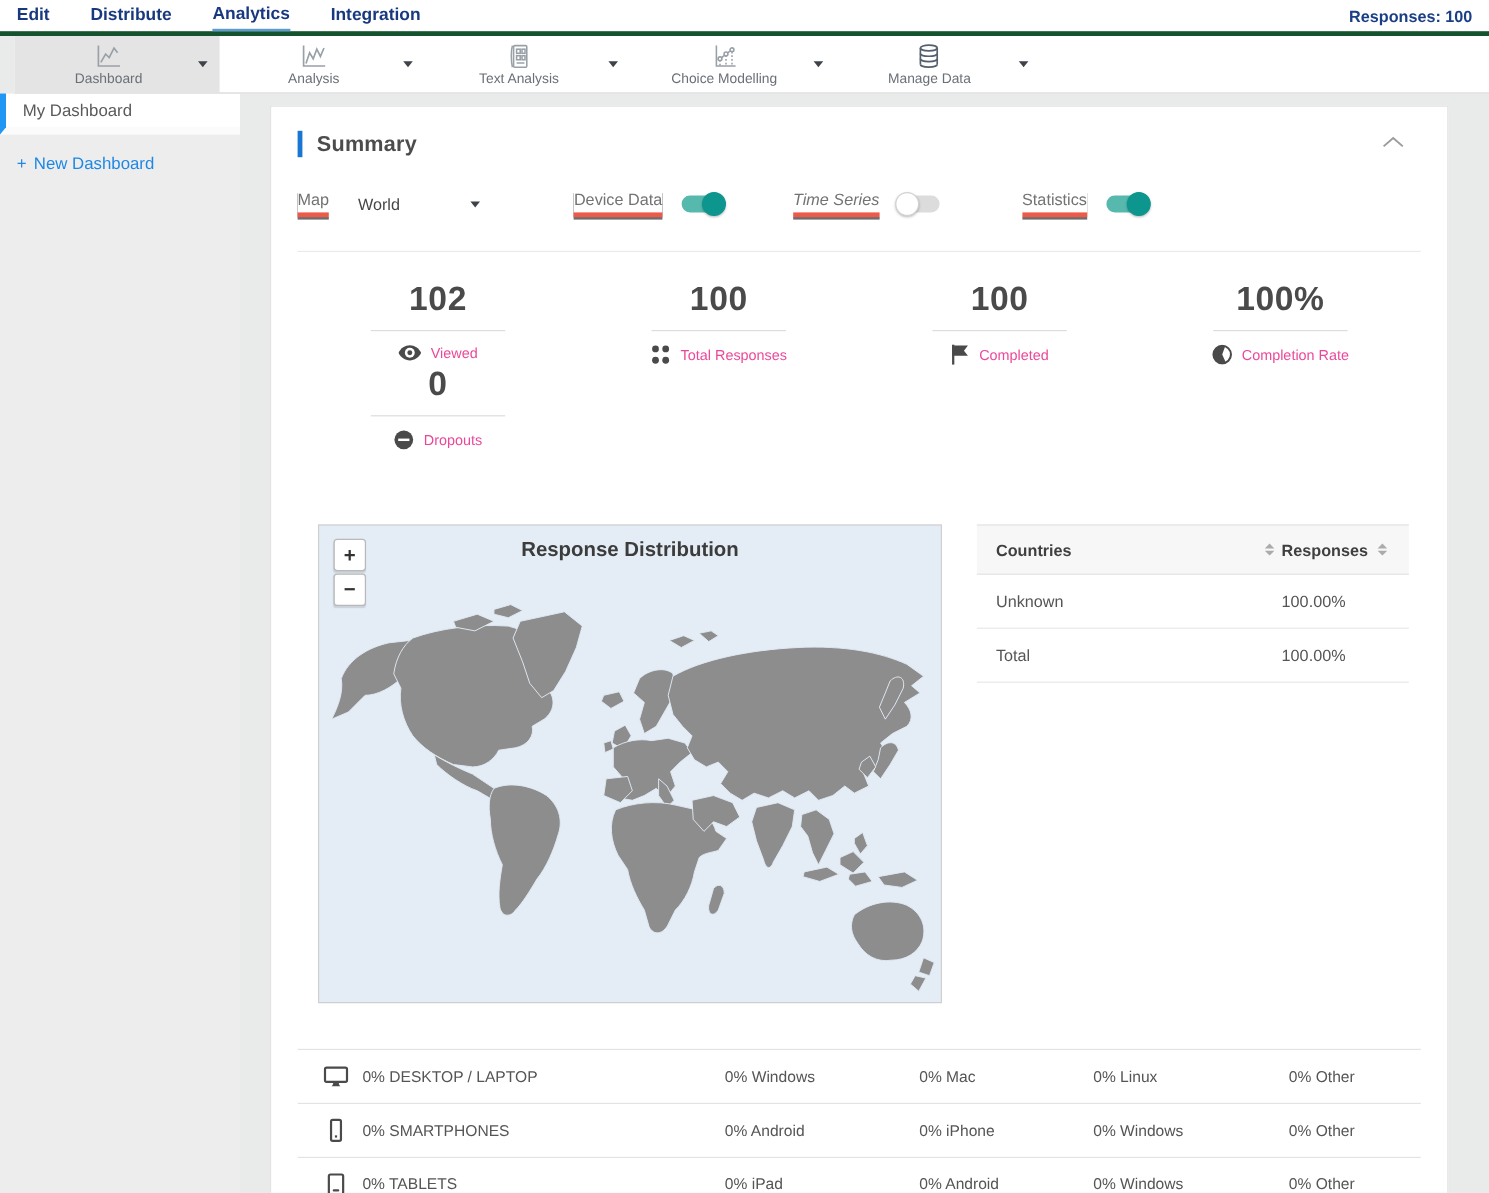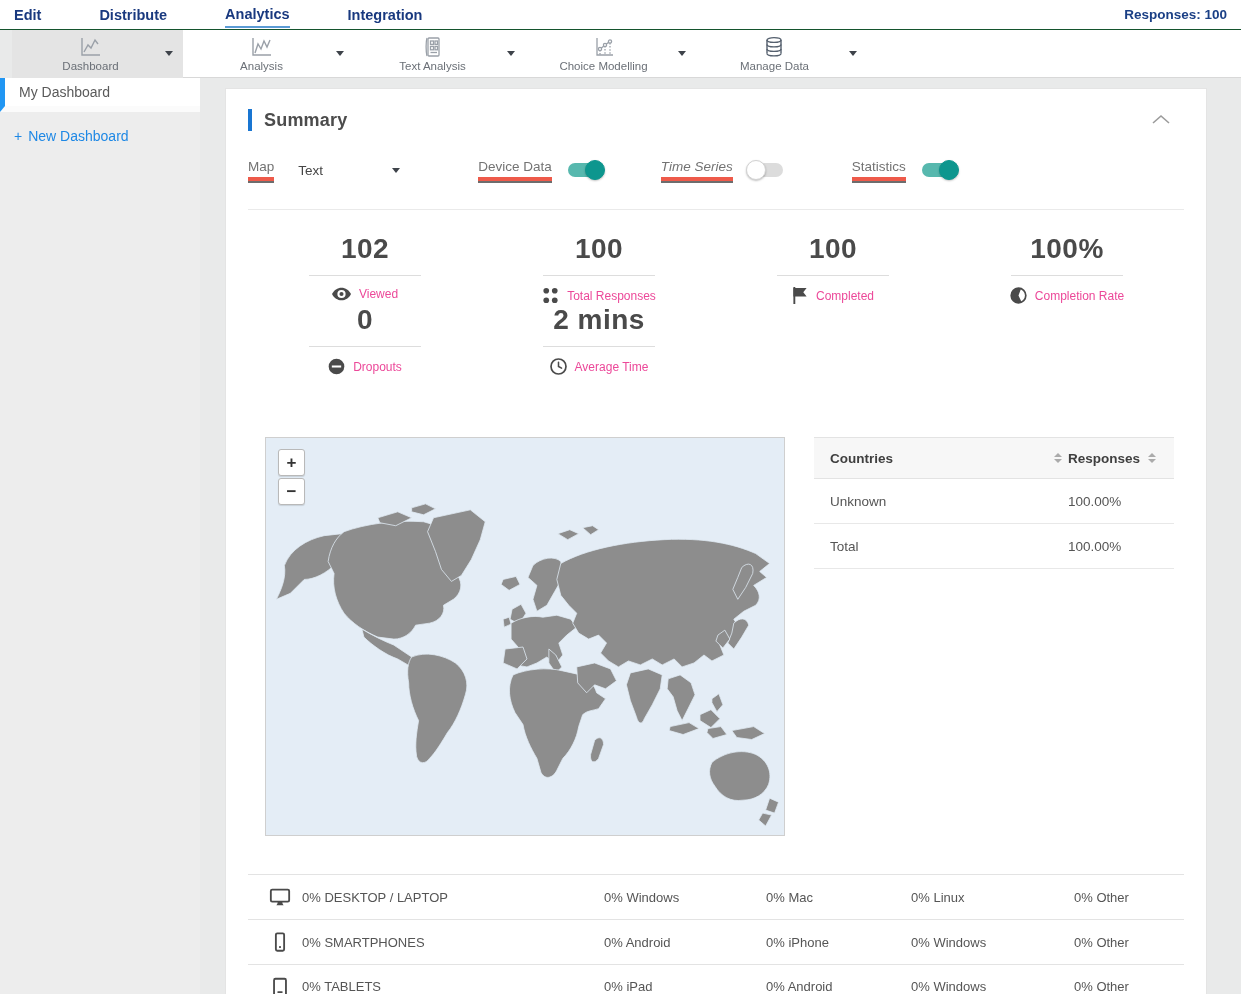--- a/index.html
+++ b/index.html
@@ -1,21 +1,21 @@
 <!DOCTYPE html>
 <html><head>
 <meta charset="utf-8">
 <style>
   * { margin:0; padding:0; box-sizing:border-box; }
   html,body { width:1241px; height:994px; overflow:hidden; background:#e9eaea;
               font-family:"Liberation Sans", sans-serif; }
 
   
   .topnav { position:absolute; left:0; top:0; width:1241px; height:30px; background:#fff;
-            border-bottom:1px solid #14532d; display:flex; align-items:center; padding:0 14px; z-index:30;gap:24px; }
+            border-bottom:4px solid #14532d; display:flex; align-items:center; padding:0 14px; z-index:30; }
   .topnav .nav-item { font-size:14.5px; font-weight:700; color:#19397f; margin-right:34px;
                       padding:4px 0; cursor:pointer; }
   .topnav .nav-item.active { border-bottom:2px solid #5b9bd5;text-align:right; }
   .topnav .nav-right { margin-left:auto; font-size:13.5px; font-weight:700; color:#1a3f85; }
 
   
   .toolbar { position:absolute; left:12px; top:30px; width:1241px; height:48px; background:#fff;
              border-bottom:1px solid #d8d8d8; display:flex; z-index:20; }
   .tool-btn { width:171px; height:48px; display:flex; align-items:center; justify-content:center;
               position:relative; cursor:pointer; }
@@ -223,21 +223,21 @@
     <span class="collapse">
       <svg width="22" height="11" viewBox="0 0 22 11">
           <polyline points="3,9 11,2 19,9" fill="none" stroke="#9b9b9b" stroke-width="1.6"></polyline>
         </svg>
     </span>
   </div>
 
   <div class="controls">
     <span class="ctl-label">Map</span>
     <span class="map-select">
-      <span>Text</span>
+      <span>World</span>
       <span class="sel-caret"></span>
     </span>
     <span class="ctl-label ml-dd">Device Data</span>
     <span class="toggle on">
         <span class="track"></span>
         <span class="knob"></span>
       </span>
     <span class="ctl-label ml-ts">Time Series</span>
     <span class="toggle">
         <span class="track"></span>
@@ -304,35 +304,25 @@
       <span class="stat-value">0</span>
       <hr class="stat-rule">
       <span class="stat-foot">
         <svg width="17" height="17" viewBox="0 0 20 20">
           <circle class="icf" cx="10" cy="10" r="9.2"></circle>
             <rect x="4.5" y="8.8" width="11" height="2.4" fill="#fff"></rect>
           </svg>
         <span class="stat-label">Dropouts</span>
       </span>
     </div>
-    <div class="stat">
-      <span class="stat-value">2 mins</span>
-      <hr class="stat-rule">
-      <span class="stat-foot">
-        <svg width="17" height="17" viewBox="0 0 20 20">
-          <circle cx="10" cy="10" r="8.8" fill="none" stroke="#4a4a4a" stroke-width="2"></circle>
-          <path d="M10,5 V10 L13.6,12" fill="none" stroke="#4a4a4a" stroke-width="1.8" stroke-linecap="round"></path>
-          </svg>
-        <span class="stat-label">Average Time</span>
-      </span>
-    </div>
   </div>
 
   <div class="map-row">
     <div class="map-panel">
+      <div class="map-title">Response Distribution</div>
       <svg class="world-svg" width="518" height="350" viewBox="0 0 520 352">
         <g fill="#8d8d8d" stroke="#dfe9f2" stroke-width="0.8">
 
           <path d="M18,88 C24,72 40,62 58,58 L76,56 L79,72 L70,86 C60,96 48,102 38,102 L24,116 L10,122 C15,112 20,100 18,88 Z"></path>
 
           <path d="M78,54 C100,46 130,42 158,44 L175,49 L168,59 L182,62 L176,72 C186,74 190,82 184,90 L192,98 C198,106 196,116 188,122 L178,128 C180,136 174,144 164,146 L150,148 C146,156 138,162 128,162 L112,160 C98,154 86,146 78,136 C70,124 66,110 68,96 L62,84 C64,70 70,60 78,54 Z"></path>
 
           <path d="M112,40 l20,-6 14,6 -16,8 -16,-3 Z"></path>
           <path d="M146,30 l14,-4 10,5 -12,6 -12,-3 Z"></path>
 

